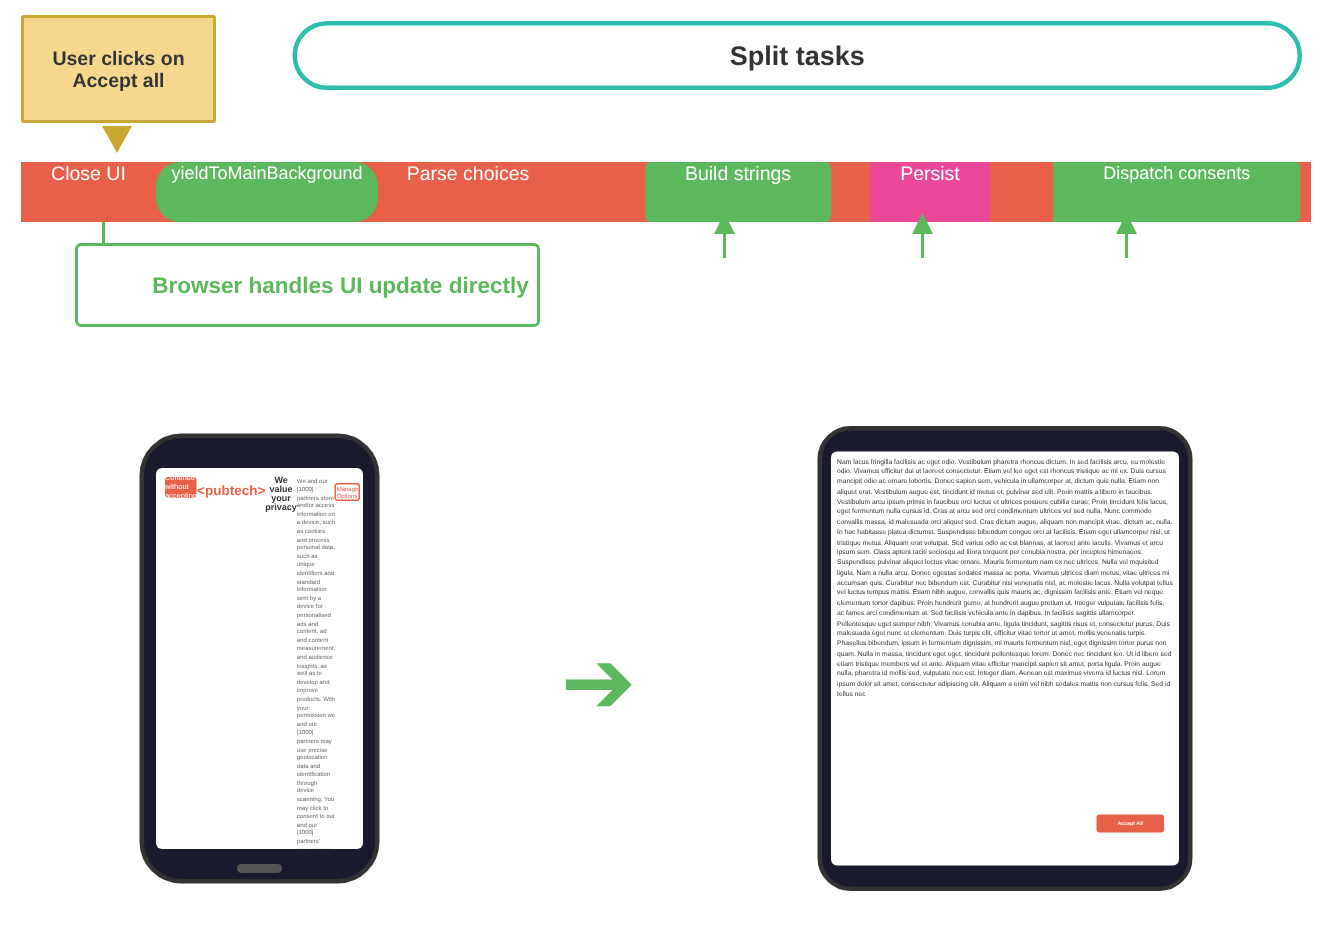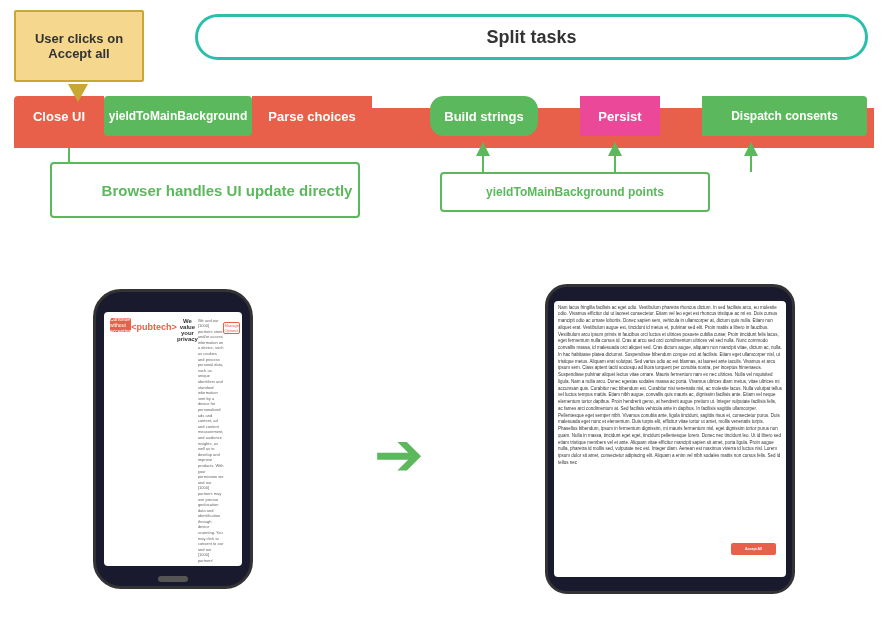--- a/index.html
+++ b/index.html
@@ -66,60 +66,59 @@
       align-items: center;
       justify-content: center;
       font-size: 18px;
       font-weight: bold;
       color: #333;
     }
 
     
     .seg {
       position: absolute;
-      top: 96px;
+      top: 108px;
       height: 40px;
       display: flex;
-      align-items: center;
-      justify-content: center;
-      font-weight: bold;
+      justify-content: center;
+      font-weight: normal;
       font-size: 13px;
       z-index: 5;
     }
 
     .seg-close-ui {
       left: 14px;
       width: 90px;
       background: #e8604a;
       color: #fff;
       border-radius: 4px 0 0 4px;
     }
 
     .seg-yield1 {
       left: 104px;
       width: 148px;
       background: #5cb85c;
       color: #fff;
-      border-radius: 4px;
+      border-radius: 16px;
       font-size: 12px;
     }
 
     .seg-parse {
       left: 252px;
       width: 120px;
       background: #e8604a;
       color: #fff;
     }
 
     .seg-build {
       left: 430px;
-      width: 108px;
+      width: 124px;
       background: #5cb85c;
       color: #fff;
-      border-radius: 14px;
+      border-radius: 4px;
     }
 
     .seg-persist {
       left: 580px;
       width: 80px;
       background: #ec4899;
       color: #fff;
     }
 
     .seg-dispatch {
@@ -465,23 +464,20 @@
 
   <div class="arr-line-v" style="top:148px; left:482px; height:24px;"></div>
   <div class="arr-up" style="top:142px; left:476px;"></div>
 
   <div class="arr-line-v" style="top:148px; left:614px; height:24px;"></div>
   <div class="arr-up" style="top:142px; left:608px;"></div>
 
   <div class="arr-line-v" style="top:148px; left:750px; height:24px;"></div>
   <div class="arr-up" style="top:142px; left:744px;"></div>
 
-  <div class="yield-points-box">
-    <span>yieldToMainBackground points</span>
-  </div>
 
 </div>
 
 <div class="phones-area">
 
   <div class="phone-container">
     <div class="phone-body">
       <div class="phone-notch"></div>
       <div class="phone-screen">
         <div class="consent-screen">

